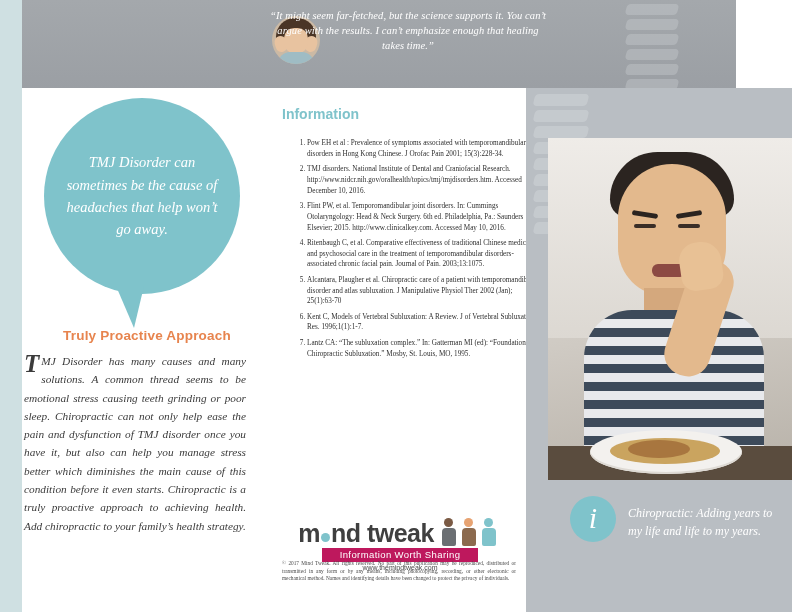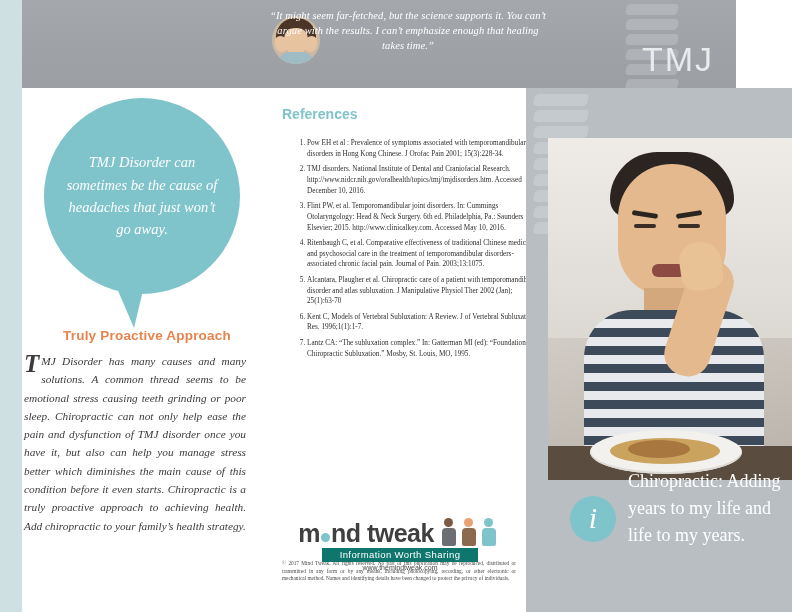--- a/index.html
+++ b/index.html
@@ -225,21 +225,21 @@
   }
   .logo-word .dot {
     display: inline-block;
     width: 9px; height: 9px;
     border-radius: 50%;
     background: #7fc3cb;
     margin: 0 1px;
     vertical-align: baseline;
   }
   .logo-tag {
-    background: #0f766e;
+    background: #be185d;
     color: #ffffff;
     font-family: "Liberation Sans", sans-serif;
     font-size: 9.5px;
     letter-spacing: .4px;
     padding: 1px 4px 2px;
     width: 148px;
     margin: 2px auto 0;
   }
   .logo-url {
     font-family: "Liberation Sans", sans-serif;
@@ -429,24 +429,25 @@
     background: #7fc3cb;
     color: #ffffff;
     font-family: "Liberation Serif", serif;
     font-style: italic;
     font-size: 30px;
     line-height: 44px;
     text-align: center;
   }
   .cta-text {
     position: absolute;
-    left: 628px; top: 468px;
+    left: 628px; top: 504px;
     width: 160px;
     color: #ffffff;
-    font-size: 18px;
+    font-style: italic;
+    font-size: 12px;
     line-height: 1.5;
   }
 </style>
 </head>
 <body>
 
 <div class="page">
 
   <div class="top-band">
     <div class="teal-left"></div>
@@ -463,40 +464,39 @@
     <div class="quote-avatar">
       <div class="hair"></div>
       <div class="hand-l"></div>
       <div class="hand-r"></div>
       <div class="face"></div>
       <div class="shirt"></div>
     </div>
 
     <div class="quote-wrap">“It might seem far-fetched, but the science supports it. You can’t argue with the results. I can’t emphasize enough that healing takes time.”</div>
 
-    <div class="tmj-title">TMJ</div>
   </div>
 
   <div class="left-col"></div>
   <div class="left-teal-strip"></div>
 
   <div class="bubble">
-    <div class="bubble-text">TMJ Disorder can sometimes be the cause of headaches that just won’t go away.</div>
+    <div class="bubble-text">TMJ Disorder can sometimes be the cause of headaches that help won’t go away.</div>
   </div>
   <div class="bubble-tail"></div>
 
   <div class="section-title">Truly Proactive Approach</div>
 
   <div class="body-copy">
     <span class="dropcap">T</span><span>MJ Disorder has many causes and many solutions. A common thread seems to be emotional stress causing teeth grinding or poor sleep. Chiropractic can not only help ease the pain and dysfunction of TMJ disorder once you have it, but also can help you manage stress better which diminishes the main cause of this condition before it even starts. Chiropractic is a truly proactive approach to achieving health. Add chiropractic to your family’s health strategy.</span>
   </div>
 
   <div class="mid-col"></div>
 
-  <div class="refs-title">References</div>
+  <div class="refs-title">Information</div>
 
   <ol class="refs-list">
     <li>Pow EH et al : Prevalence of symptoms associated with temporomandibular disorders in Hong Kong Chinese. J Orofac Pain 2001; 15(3):228-34.</li>
     <li>TMJ disorders. National Institute of Dental and Craniofacial Research. http://www.nidcr.nih.gov/oralhealth/topics/tmj/tmjdisorders.htm. Accessed December 10, 2016.</li>
     <li>Flint PW, et al. Temporomandibular joint disorders. In: Cummings Otolaryngology: Head &amp; Neck Surgery. 6th ed. Philadelphia, Pa.: Saunders Elsevier; 2015. http://www.clinicalkey.com. Accessed May 10, 2016.</li>
     <li>Ritenbaugh C, et al. Comparative effectiveness of traditional Chinese medicine and psychosocial care in the treatment of temporomandibular disorders-associated chronic facial pain. Journal of Pain. 2003;13:1075.</li>
     <li>Alcantara, Plaugher et al. Chiropractic care of a patient with temporomandibular disorder and atlas subluxation. J Manipulative Physiol Ther 2002 (Jan); 25(1):63-70</li>
     <li>Kent C, Models of Vertebral Subluxation: A Review. J of Vertebral Subluxation Res. 1996;1(1):1-7.</li>
     <li>Lantz CA: “The subluxation complex.” In: Gatterman MI (ed): “Foundations of Chiropractic Subluxation.” Mosby, St. Louis, MO, 1995.</li>
   </ol>

